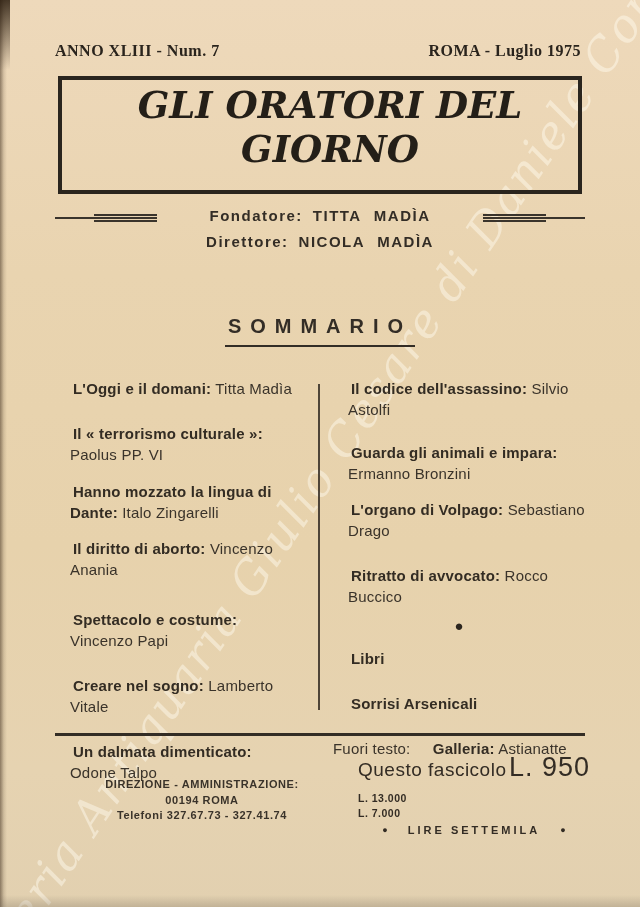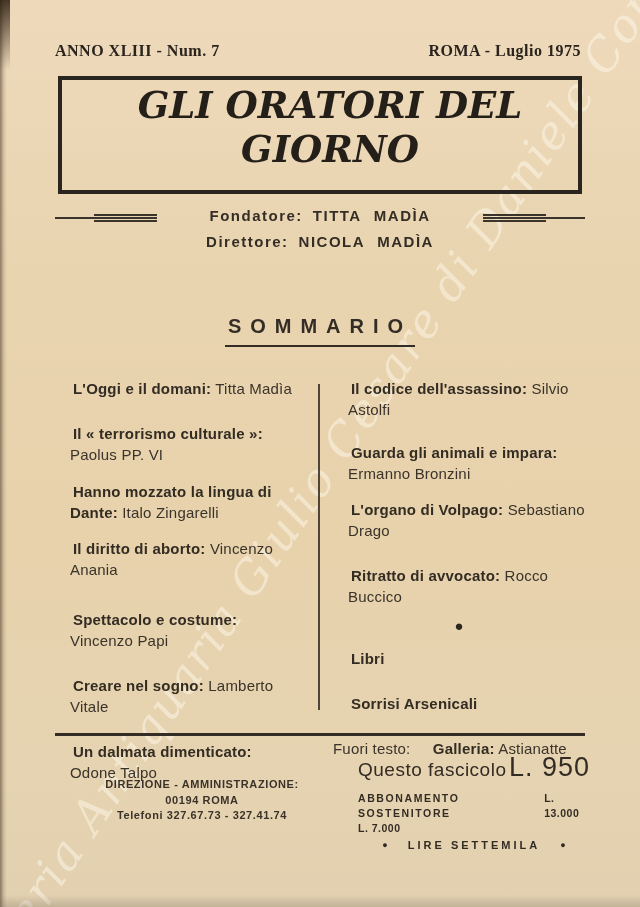--- a/index.html
+++ b/index.html
@@ -148,21 +148,20 @@
     <div>00194 ROMA</div>
     <div>Telefoni 327.67.73 - 327.41.74</div>
   </div>
 
   <div class="pricebox">
     <div class="price-row">
       <span class="lbl">Questo fascicolo</span>
       <span class="val">L. 950</span>
     </div>
     <div class="sub-row">
-      <span>ABBONAMENTO SOSTENITORE</span>
       <span class="sval">L. 13.000</span>
     </div>
     <div class="sub-row">
       <span class="sval">L. 7.000</span>
     </div>
     <div class="note-row">
       <span class="dot">●</span>
       <span>LIRE SETTEMILA</span>
       <span class="dot">●</span>
     </div>

